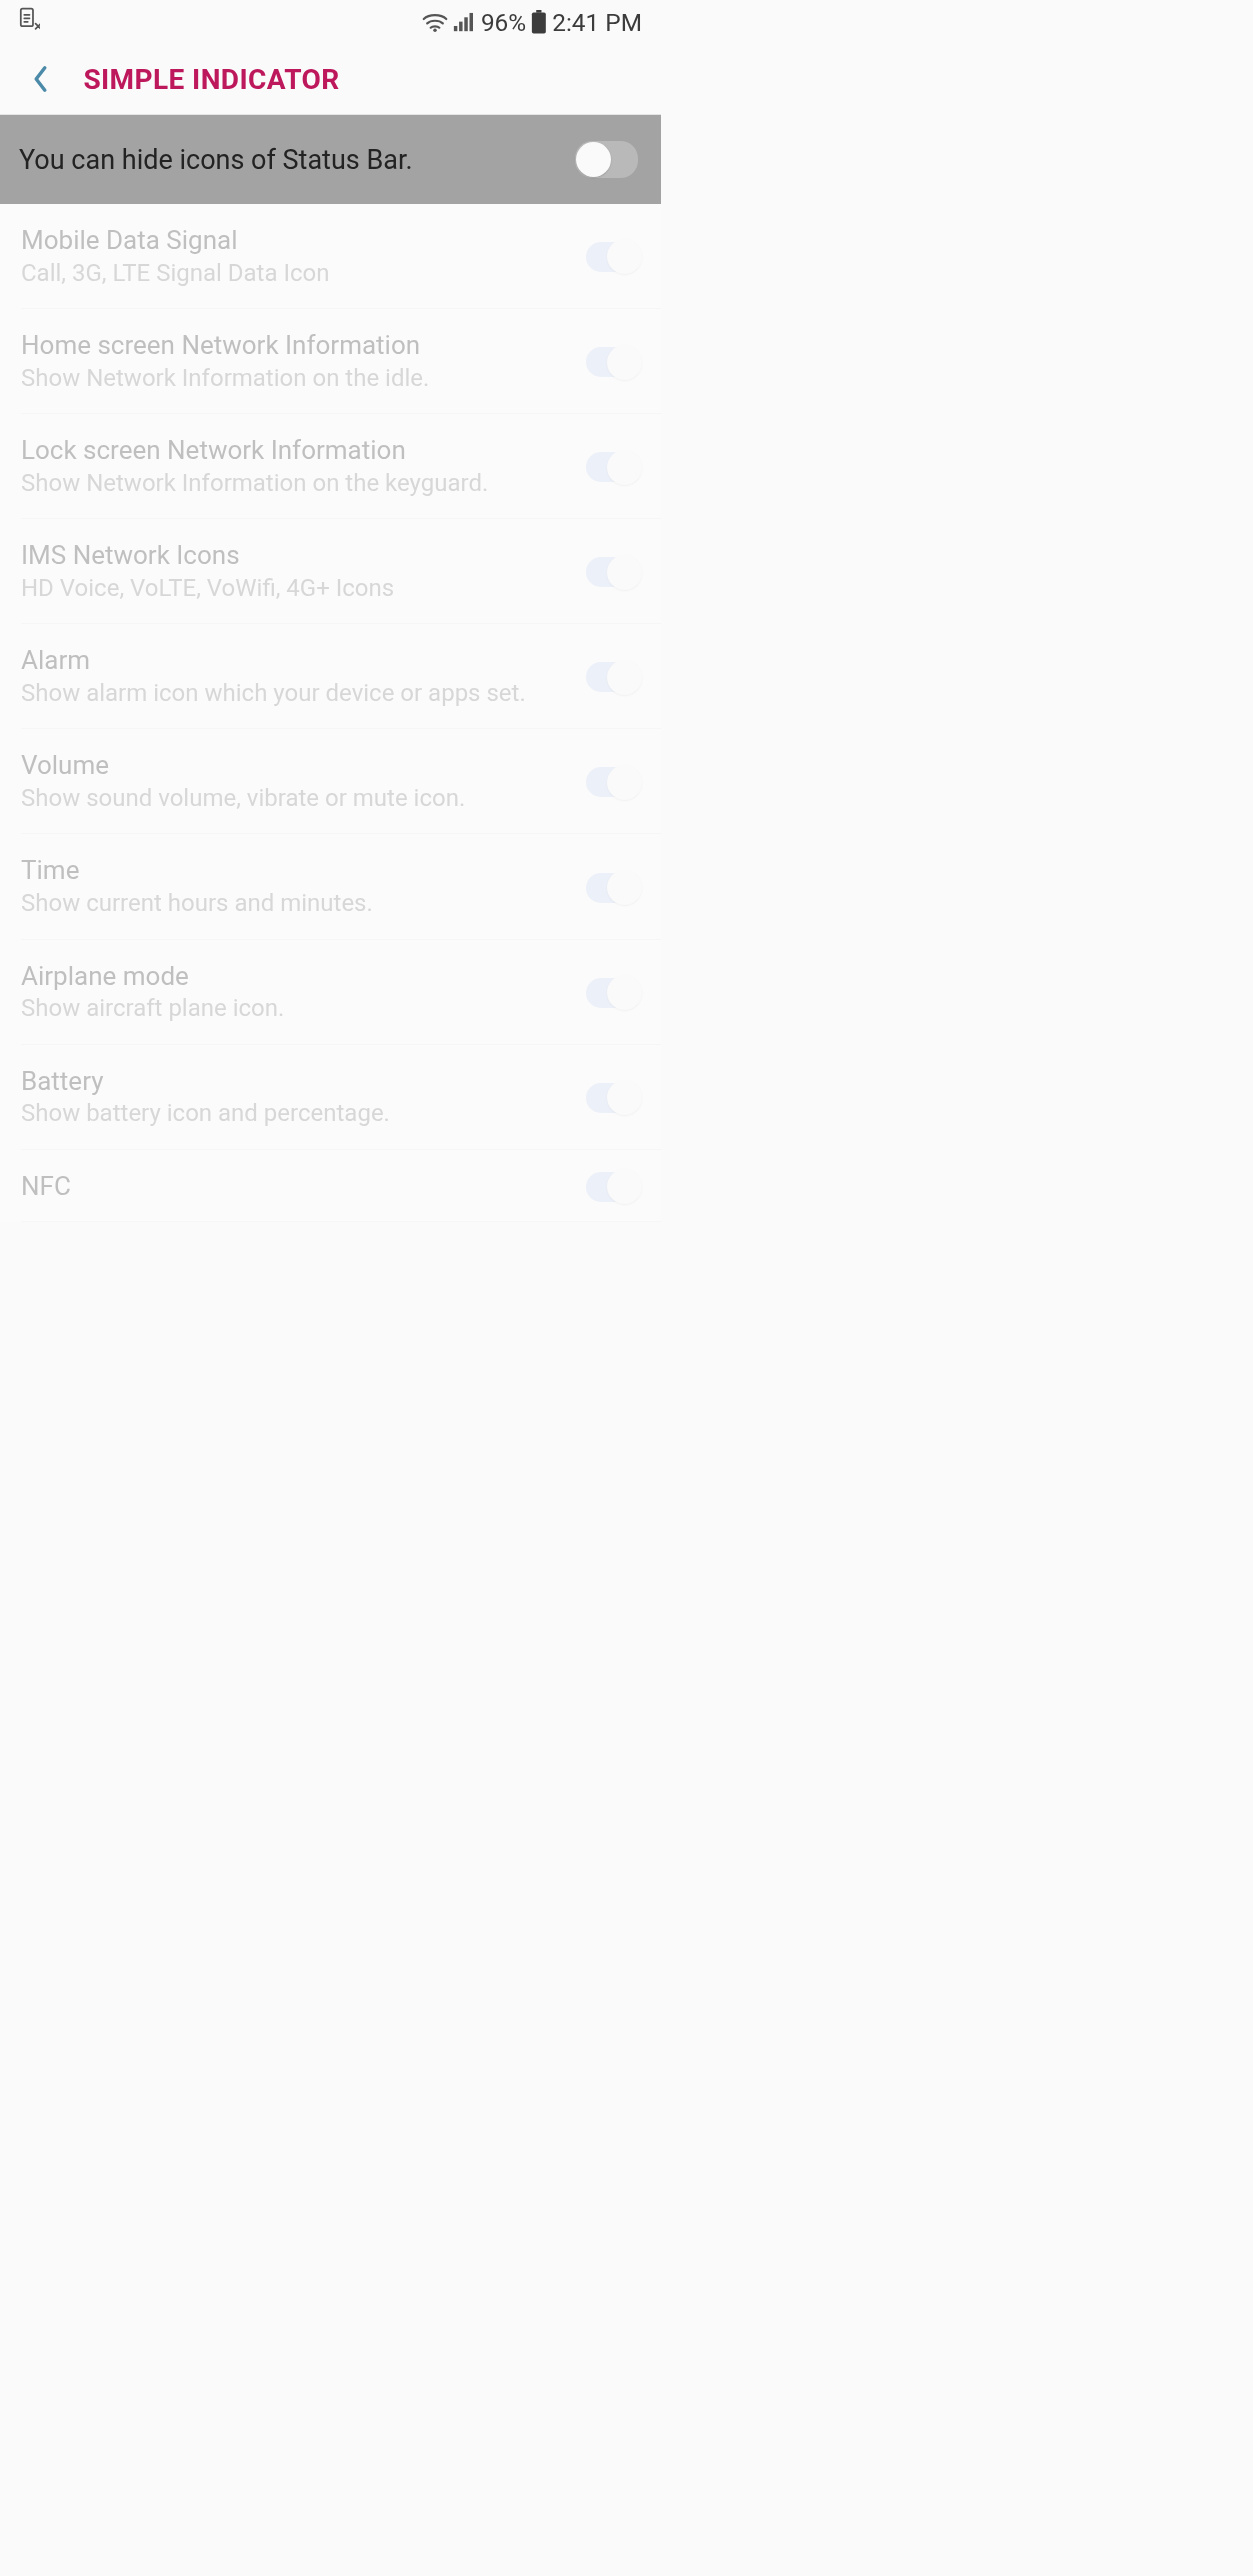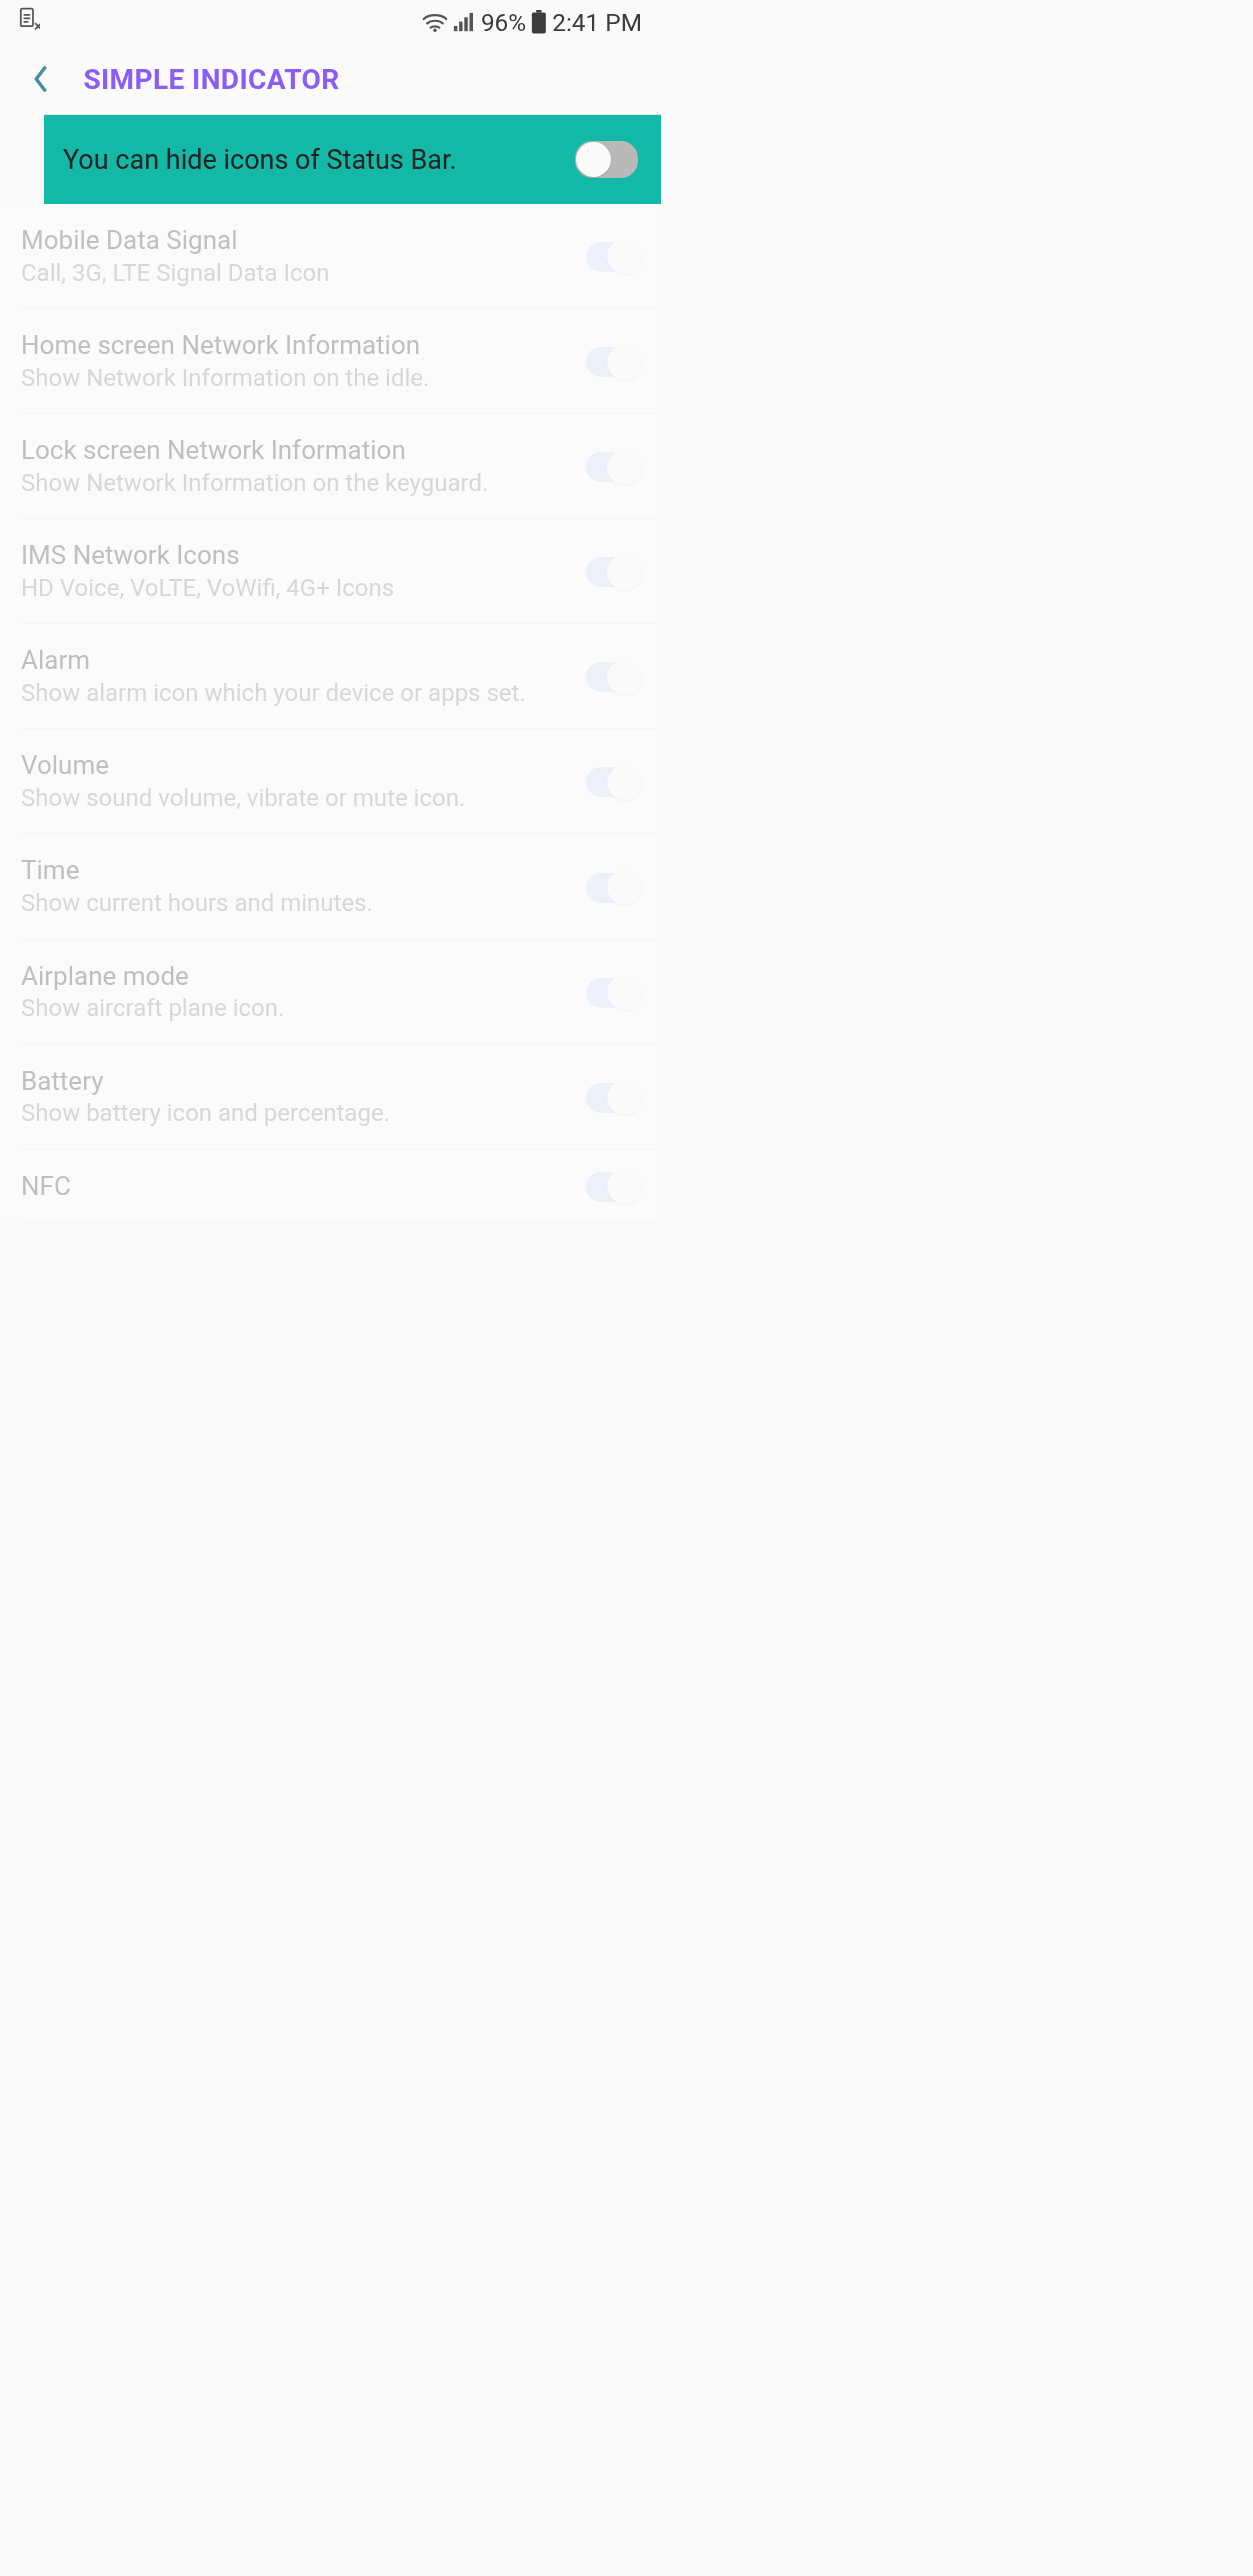--- a/index.html
+++ b/index.html
@@ -55,32 +55,31 @@
     height: 52px;
     display: flex;
     align-items: center;
     justify-content: center;
     cursor:pointer;
   }
   .title {
     font-size: 28px;
     font-weight: 700;
     letter-spacing: 0.4px;
-    color: #8b5cf6;
+    color: #be185d;
     margin-left: 17.4px;
   }
   
   .master-section {
-    background: #14b8a6;
+    background: #a3a3a3;
     padding: 26px 22.6px 26px 19px;
     display: flex;
     align-items: center;
     justify-content: space-between;
     border-top: 0.9px solid #e4e4e4;
-    margin-left: 44px;
   }
   .master-text {
     font-size: 27px;
     color:#232323;
   }
   
   .list {
     background:#fafafa;
     position: relative;
   }

